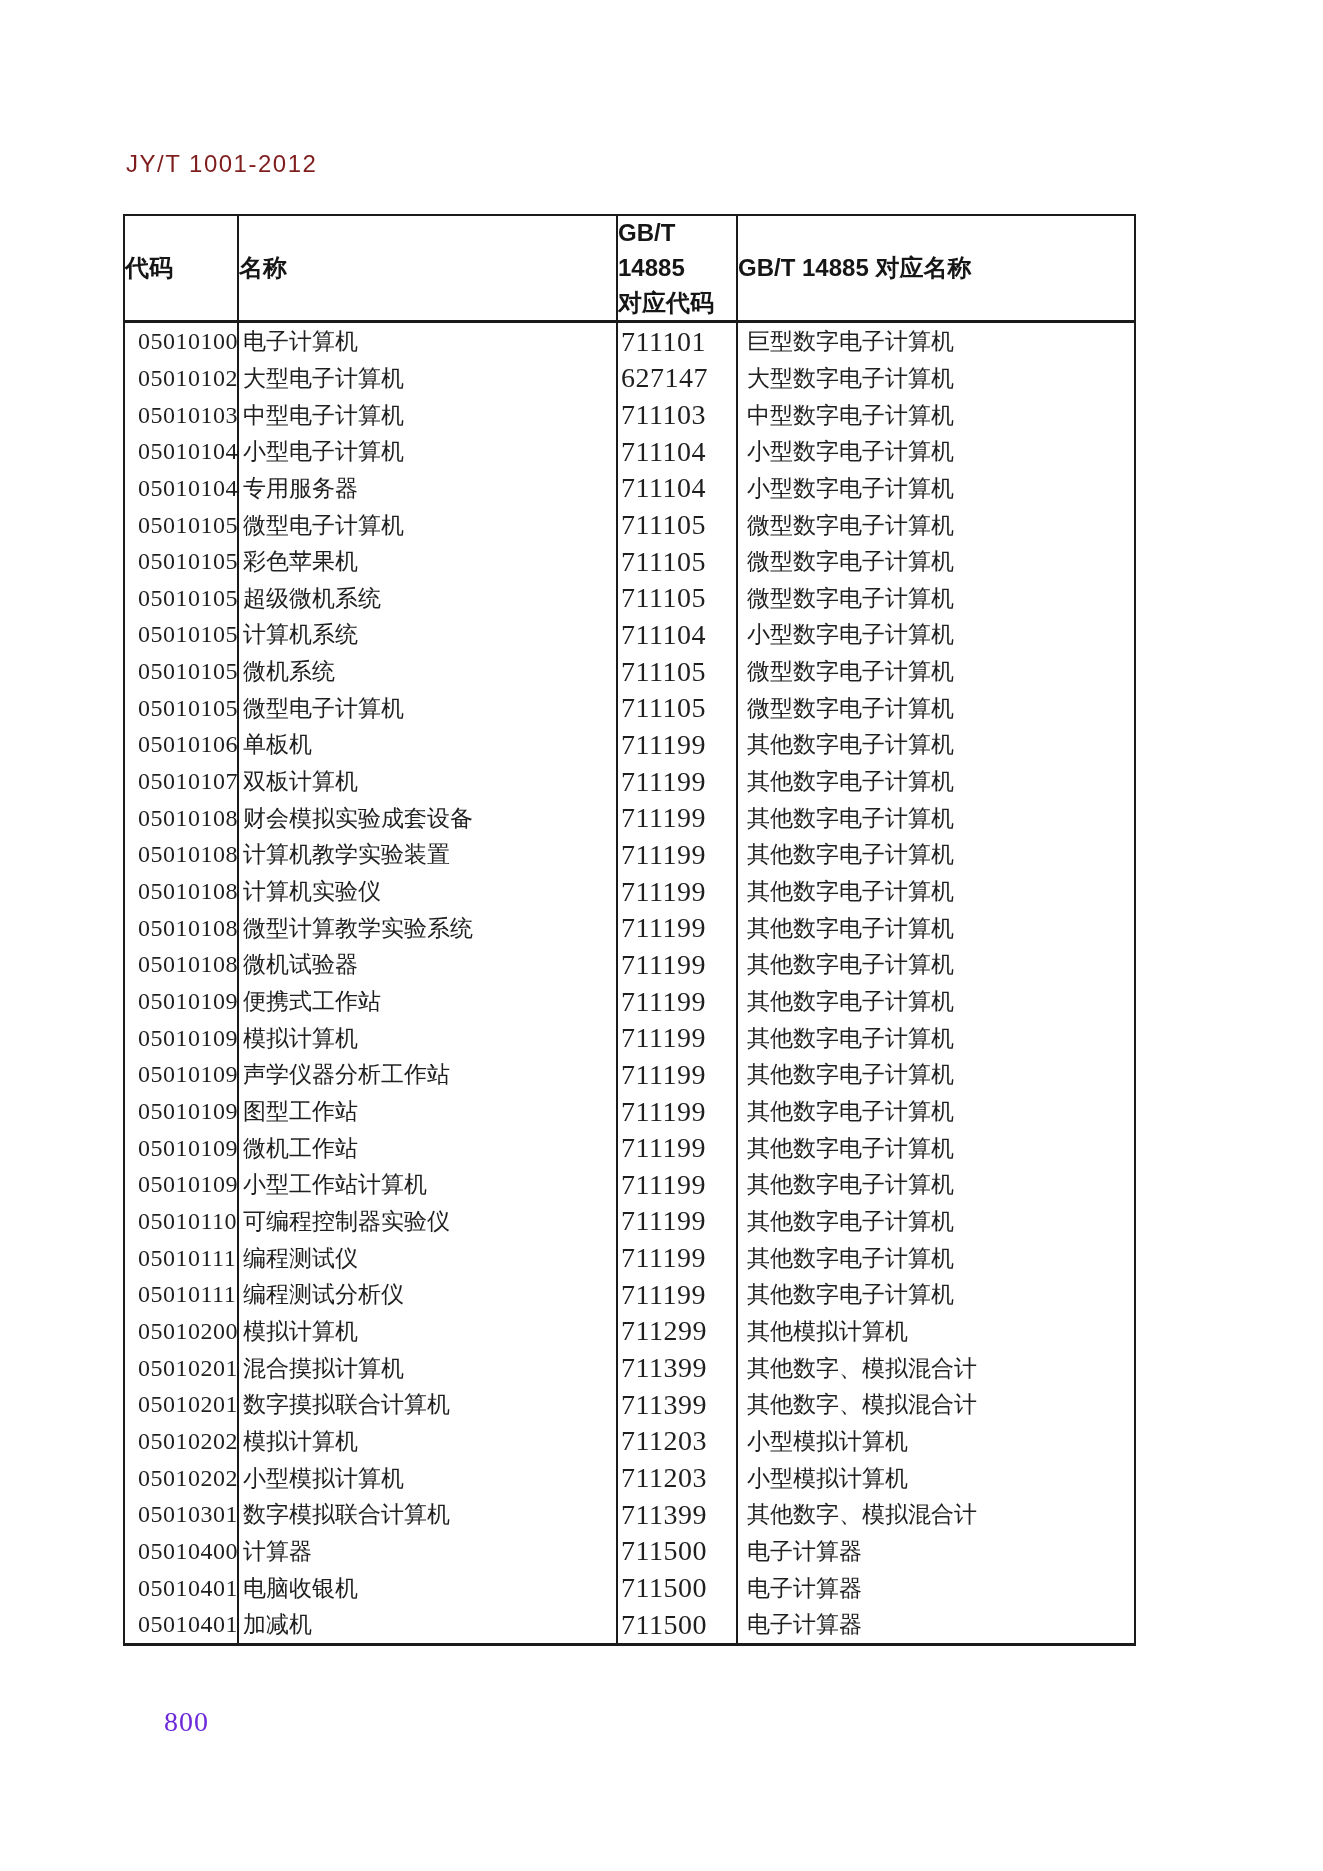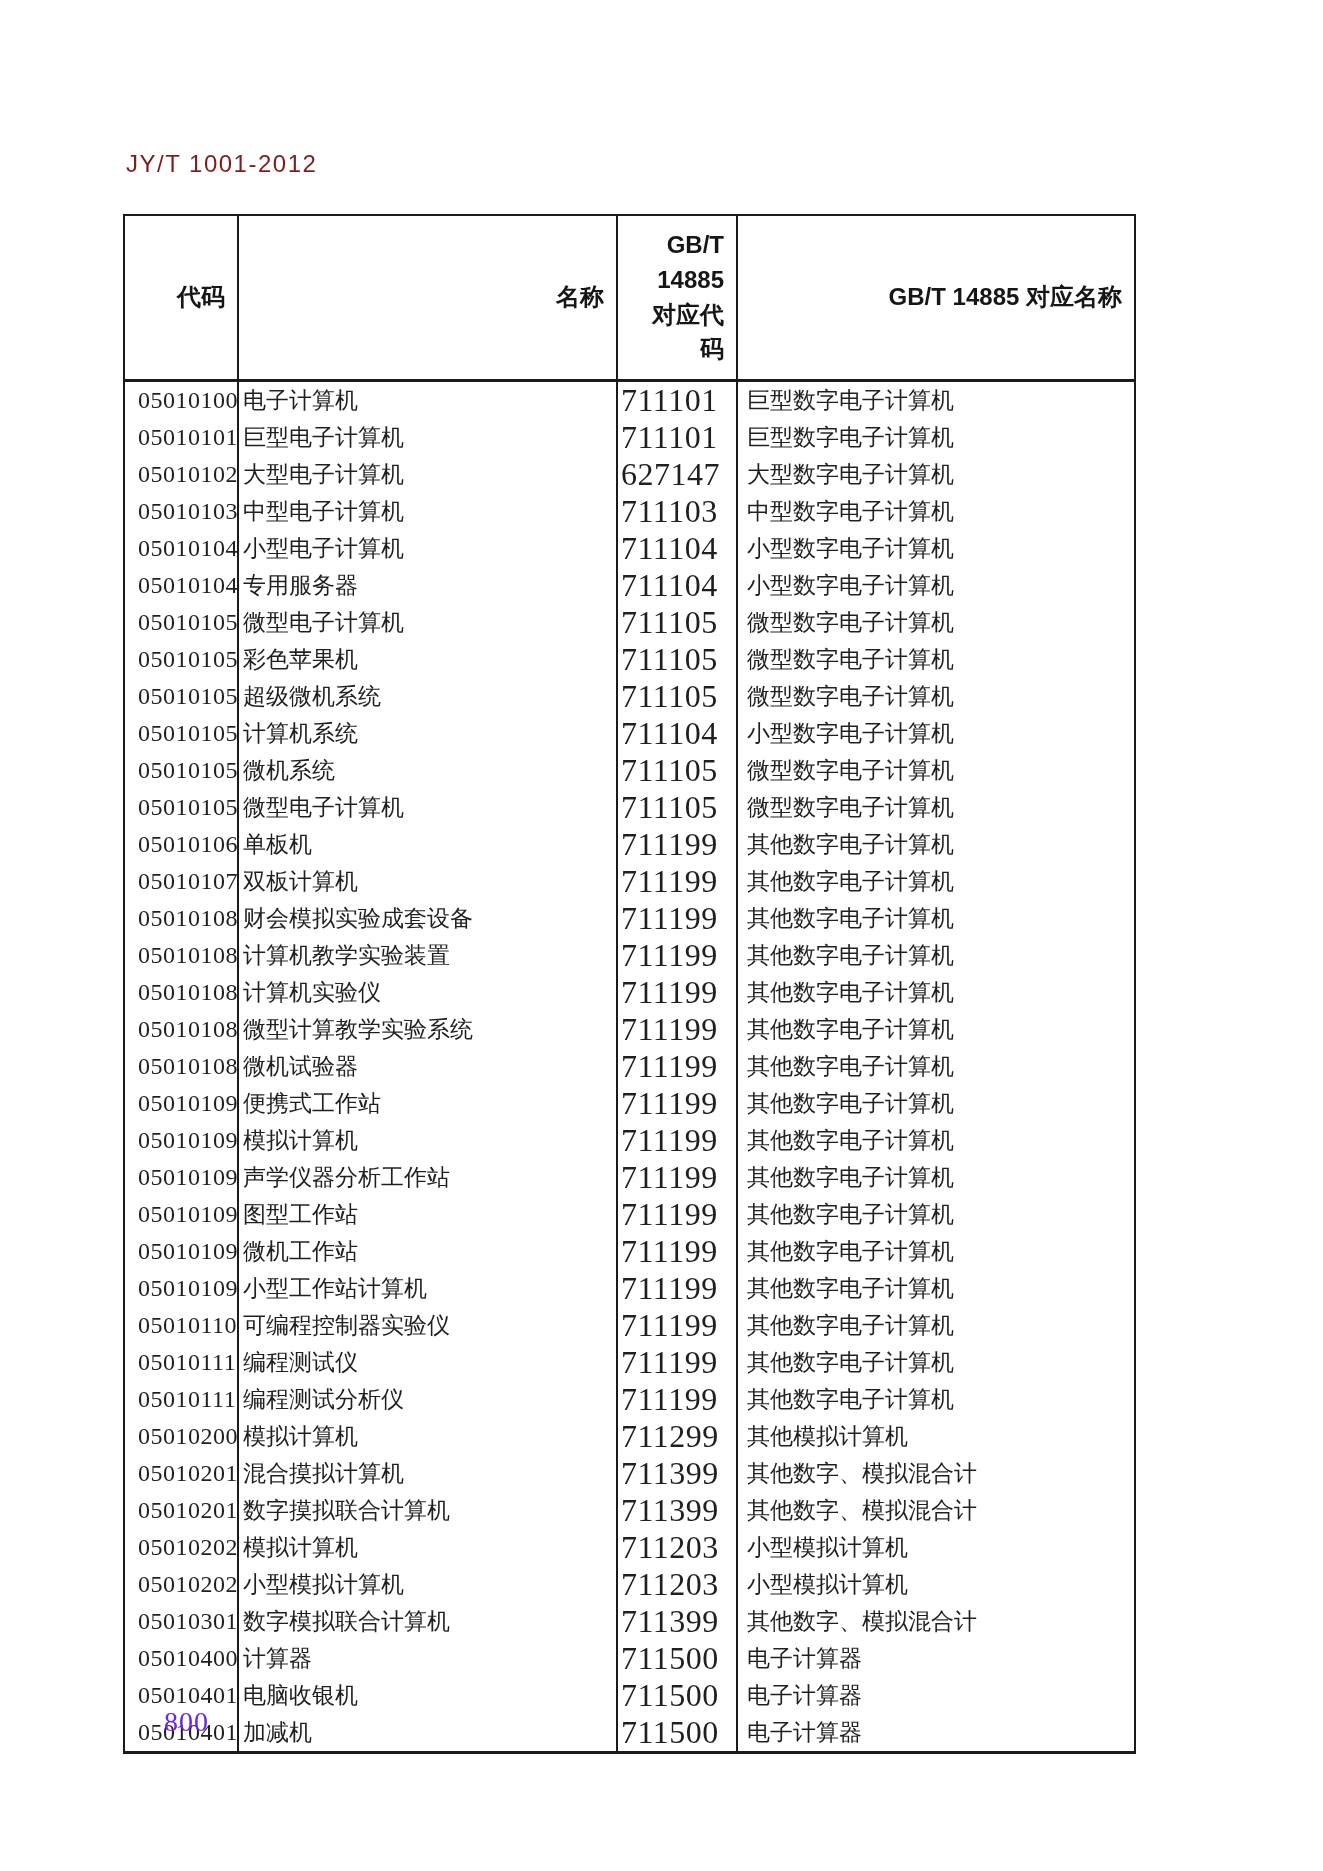--- a/index.html
+++ b/index.html
@@ -43,41 +43,41 @@
     border-right: 2px solid #1b1b1b;
     overflow: hidden;
     white-space: nowrap;
   }
   table.code-table thead th {
     border-bottom: 3px solid #1b1b1b;
     height: 67px;
     font-family: "Liberation Sans", "DejaVu Sans", sans-serif;
     font-weight: 600;
     font-size: 24px;
-    text-align: right;
+    text-align: left;
     vertical-align: middle;
     white-space: pre-line;
     line-height: 1.45;
     color: #161616;
-    padding: 12px;
+    padding: 0;
   }
   table.code-table tbody td {
     height: 36.66px;
     vertical-align: middle;
     font-size: 23px;
     padding: 0 0 0 4px;
     color: #1f1f1f;
   }
   table.code-table tbody td.c0 {
     font-size: 24px;
     padding-left: 13px;
     letter-spacing: 0.5px;
   }
   table.code-table tbody td.c2 {
-    font-size: 32px;
+    font-size: 28px;
     padding-left: 3px;
     letter-spacing: 0.5px;
     margin-top: 8px;
   }
   table.code-table tbody td.c3 {
     padding-left: 9px;
   }
   .page-number {
     position: absolute;
     left: 164px;
@@ -110,26 +110,20 @@
       </tr>
     </thead>
     <tbody>
         <tr>
           <td class="c0">05010100</td>
           <td class="c1">电子计算机</td>
           <td class="c2">711101</td>
           <td class="c3">巨型数字电子计算机</td>
         </tr>
         <tr>
-          <td class="c0">05010101</td>
-          <td class="c1">巨型电子计算机</td>
-          <td class="c2">711101</td>
-          <td class="c3">巨型数字电子计算机</td>
-        </tr>
-        <tr>
           <td class="c0">05010102</td>
           <td class="c1">大型电子计算机</td>
           <td class="c2">627147</td>
           <td class="c3">大型数字电子计算机</td>
         </tr>
         <tr>
           <td class="c0">05010103</td>
           <td class="c1">中型电子计算机</td>
           <td class="c2">711103</td>
           <td class="c3">中型数字电子计算机</td>

